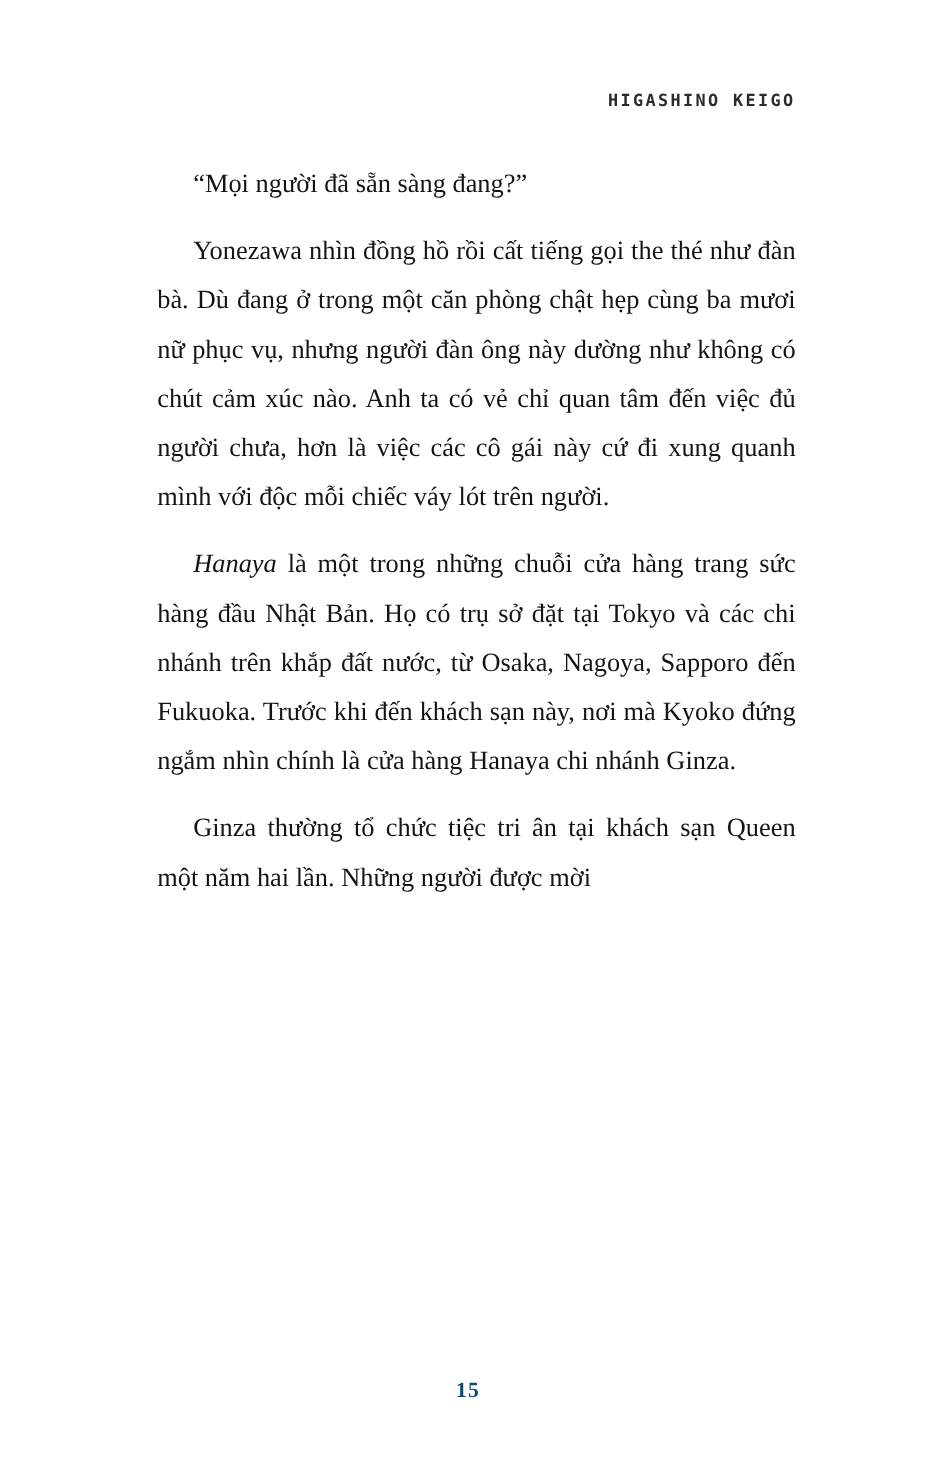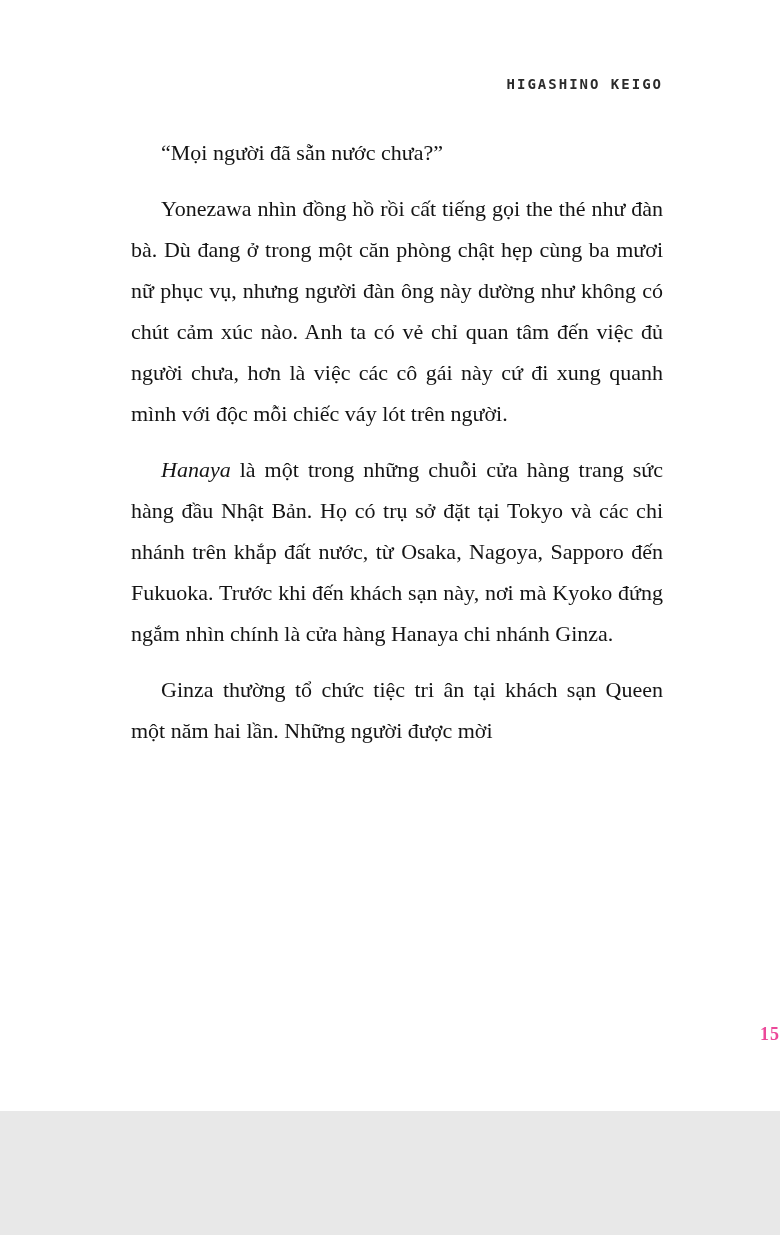--- a/index.html
+++ b/index.html
@@ -3,21 +3,21 @@
 <meta charset="utf-8">
 <style>
   html, body {
     margin: 0;
     padding: 0;
     background: #e8e8e8;
   }
   .book-page {
     position: relative;
     width: 780px;
-    height: 1111px;
+    height: 1235px;
     margin: 0 auto;
     background: #ffffff;
     font-family: "Liberation Serif", serif;
     color: #141414;
     overflow: hidden;
   }
   .running-header {
     position: absolute;
     top: 76px;
     left: 131px;
@@ -44,37 +44,37 @@
   }
   .page-body p .lead-italic {
     font-style: italic;
     margin-top: 21px;
   }
   .page-number {
     position: absolute;
     bottom: 66px;
     left: 0;
     right: 0;
-    text-align: right;
+    text-align: center;
     font-size: 18px;
     font-weight: bold;
     letter-spacing: 1px;
-    color: #ec4899;
+    color: #0c4a6e;
   }
 </style>
 </head>
 <body>
 
 <div class="book-page">
 
   <div class="running-header">HIGASHINO KEIGO</div>
 
   <div class="page-body">
 
-    <p>“Mọi người đã sẵn nước chưa?”</p>
+    <p>“Mọi người đã sẵn sàng đang?”</p>
 
     <p>Yonezawa nhìn đồng hồ rồi cất tiếng gọi the thé như đàn bà. Dù đang ở trong một căn phòng chật hẹp cùng ba mươi nữ phục vụ, nhưng người đàn ông này dường như không có chút cảm xúc nào. Anh ta có vẻ chỉ quan tâm đến việc đủ người chưa, hơn là việc các cô gái này cứ đi xung quanh mình với độc mỗi chiếc váy lót trên người.</p>
 
 
 
     <p><em class="lead-italic">Hanaya</em> <span>là một trong những chuỗi cửa hàng trang sức hàng đầu Nhật Bản. Họ có trụ sở đặt tại Tokyo và các chi nhánh trên khắp đất nước, từ Osaka, Nagoya, Sapporo đến Fukuoka. Trước khi đến khách sạn này, nơi mà Kyoko đứng ngắm nhìn chính là cửa hàng Hanaya chi nhánh Ginza.</span></p>
 
     <p>Ginza thường tổ chức tiệc tri ân tại khách sạn Queen một năm hai lần. Những người được mời</p>
 
   </div>

